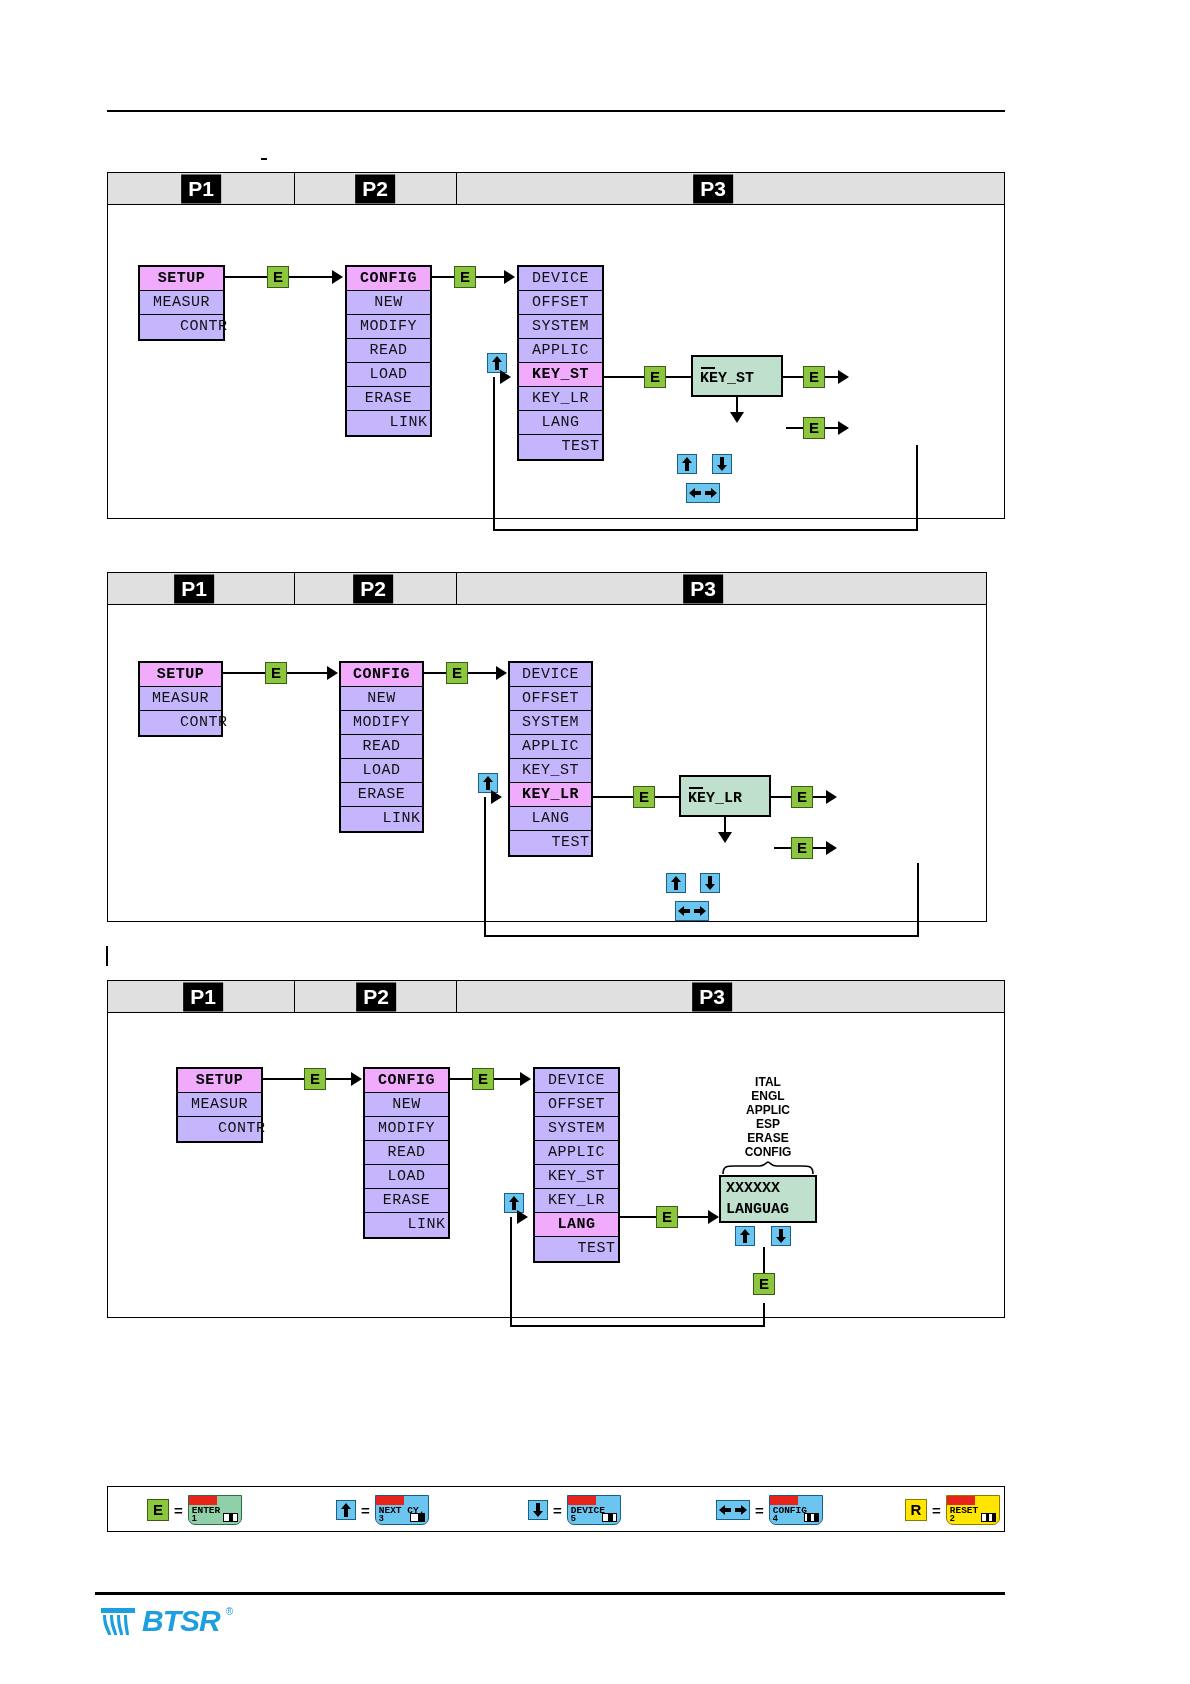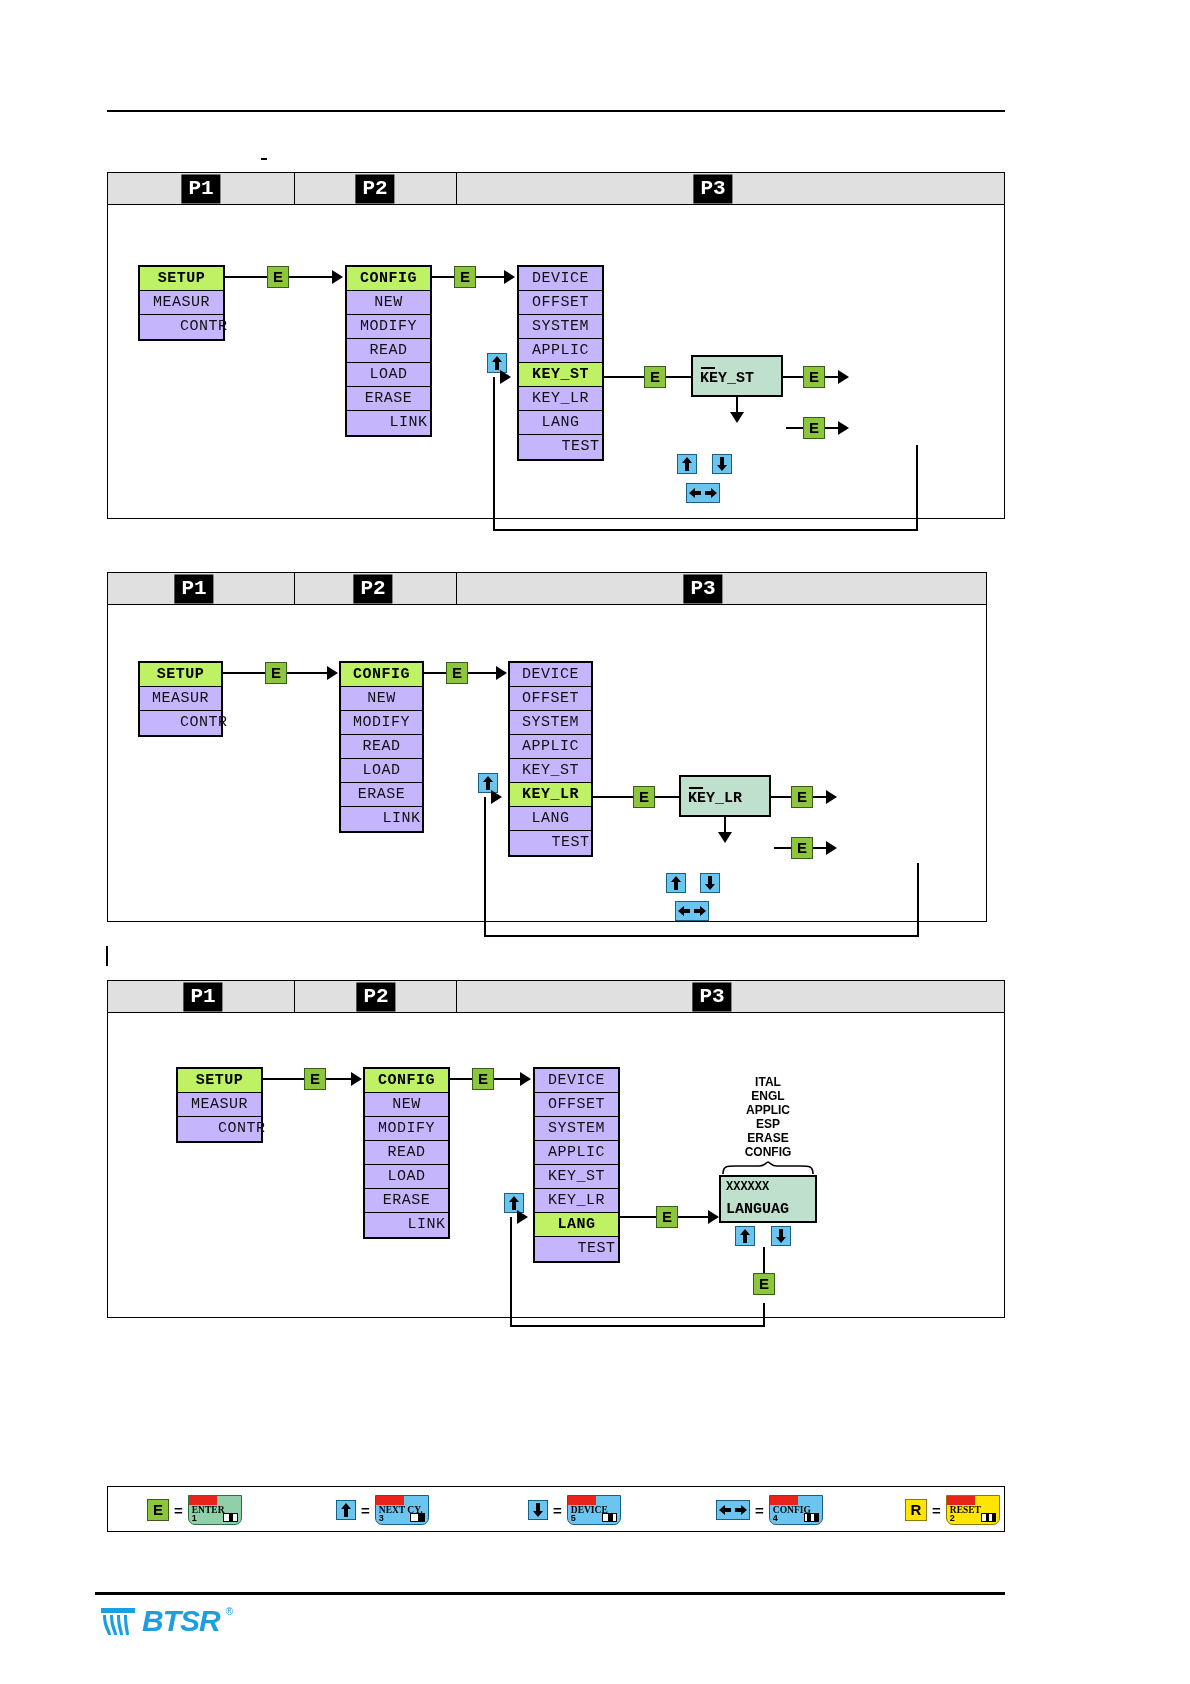--- a/index.html
+++ b/index.html
@@ -18,32 +18,32 @@
 
   
   .panel{position:absolute;border:1px solid #000;box-sizing:border-box;background:#fff;}
   .panel-head{position:relative;height:32px;background:#e0e0e0;
     border-bottom:1px solid #000;box-sizing:border-box;}
   .panel-body{position:relative;background:#fff;}
   .hdiv{position:absolute;top:0;bottom:0;width:0;border-left:1px solid #000;}
   .ptag{position:absolute;top:50%;transform:translate(-50%,-50%);
     background:#000;color:#fff;font-weight:bold;font-size:21px;
     line-height:1;padding:3px 7px 5px 7px;letter-spacing:0px;
-    font-family:Liberation Mono, monospace;}
+    font-family:Liberation Sans, sans-serif;}
 
   
   .menu{position:absolute;border:2px solid #000;background:#fff;box-sizing:border-box;}
   .menu .it{
     height:24px;line-height:23px;text-align:center;
     font-family:"Liberation Mono",monospace;font-size:15px;color:#111;
     border-bottom:1px solid #000;box-sizing:border-box;background:#c4b5fd;
     letter-spacing:0.5px;white-space:nowrap;
   }
   .menu .it:last-child{border-bottom:none;padding-left:40px;}
-  .menu .it.sel{background:#bef264;font-weight:bold;color:#000;}
+  .menu .it.sel{background:#f0abfc;font-weight:bold;color:#000;}
 
   
   .disp{position:absolute;border:2px solid #000;background:#bfe0cc;box-sizing:border-box;
     font-family:"Liberation Mono",monospace;font-weight:bold;color:#000;}
   .disp .l1,.disp .l2{text-align:left;white-space:nowrap;}
 
   
   .obar{position:absolute;background:#000;height:2px;}
 
   
@@ -80,21 +80,21 @@
   
   .legend{position:absolute;left:107px;top:1486px;width:898px;height:46px;
     border:1px solid #000;box-sizing:border-box;background:#fff;}
   .lgitem{position:absolute;top:8px;display:flex;align-items:center;gap:5px;}
   .eqs{font-weight:bold;font-size:15px;color:#000;}
   .kcap{position:relative;width:54px;height:30px;border-radius:0 0 7px 7px;
     box-sizing:border-box;border:1px solid #1a5f85;background:#6cc5ef;overflow:hidden;}
   .kcap.green{background:#8fd0a8;border-color:#2f6b44;}
   .kcap .red{position:absolute;left:0;top:0;width:28px;height:9px;background:#e8241a;}
   .kcap .t1{position:absolute;left:3px;top:9px;font-size:9.5px;font-weight:bold;
-    color:#000;font-family:Liberation Serif, serif;white-space:nowrap;}
+    color:#000;font-family:Liberation Mono, monospace;white-space:nowrap;}
   .kcap .t2{position:absolute;left:3px;bottom:1px;font-size:9px;font-weight:bold;color:#000;}
   .kcap .gl{position:absolute;right:3px;bottom:2px;width:15px;height:9px;
     border:1px solid #000;background:#fff;box-sizing:border-box;}
   .kcap .gl i{position:absolute;top:0;bottom:0;background:#000;display:block;}
 
   
   .foot-rule{position:absolute;left:95px;top:1592px;width:910px;height:0;
     border-top:3px solid #000;}
   .logo{position:absolute;left:100px;top:1604px;height:34px;display:flex;
     align-items:center;gap:6px;}
@@ -379,21 +379,21 @@
         <div>ESP</div>
         <div>ERASE</div>
         <div>CONFIG</div>
       </div>
 
       <svg style="position:absolute;left:613px;top:148px;" width="94" height="14" viewBox="0 0 94 14">
         <path d="M2,13 C2,5 6,5 14,5 L38,5 C44,5 44,2 47,1 C50,2 50,5 56,5 L80,5 C88,5 92,5 92,13" fill="none" stroke="#000" stroke-width="1.6"></path>
       </svg>
 
       <div class="disp" style="left:611px;top:162px;width:98px;height:48px;">
-        <div class="l1" style="position:absolute;left:5px;top:3px;font-size:12px;">XXXXXX</div>
+        <div class="l1" style="position:absolute;left:5px;top:3px;font-size:15px;">XXXXXX</div>
         <div class="l2" style="position:absolute;left:5px;top:24px;font-size:15px;">LANGUAG</div>
       </div>
 
       <div class="akey" style="left:627px;top:213px;">
         <svg width="18" height="18" viewBox="0 0 18 18">
             <polygon points="9,2 14,8 11,8 11,16 7,16 7,8 4,8" fill="#000"></polygon>
           </svg>
       </div>
       <div class="akey" style="left:663px;top:213px;">
         <svg width="18" height="18" viewBox="0 0 18 18">

